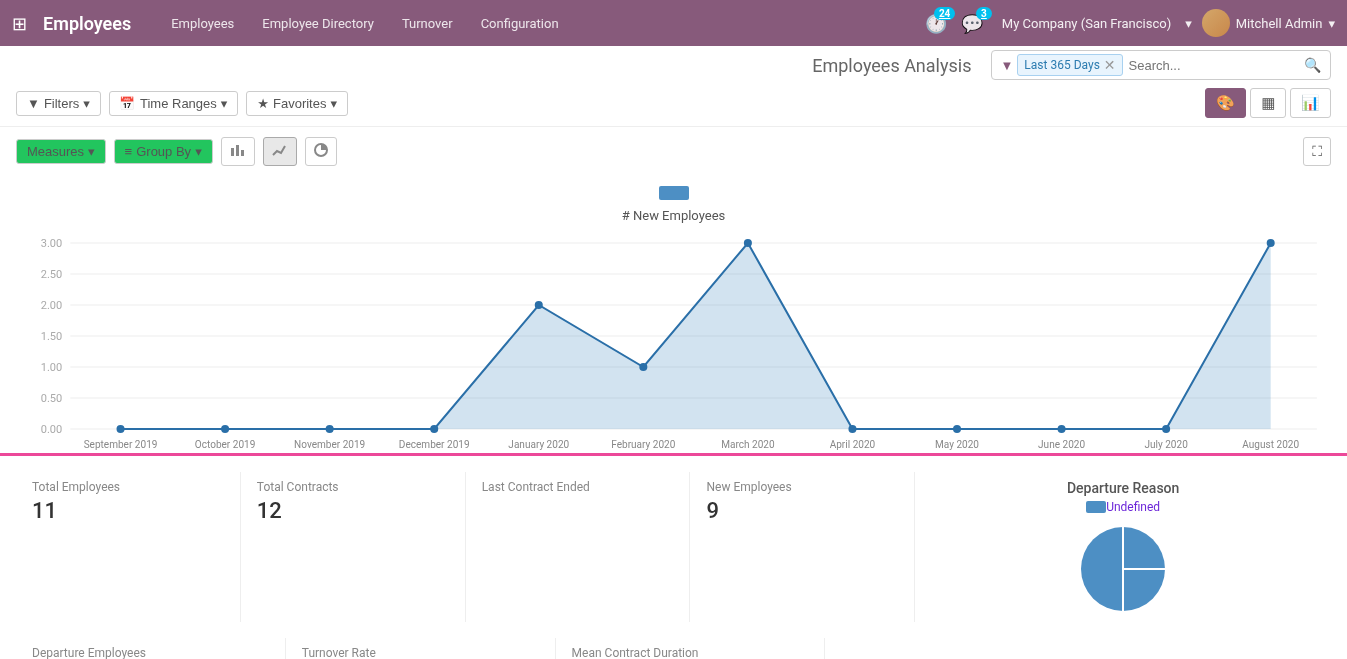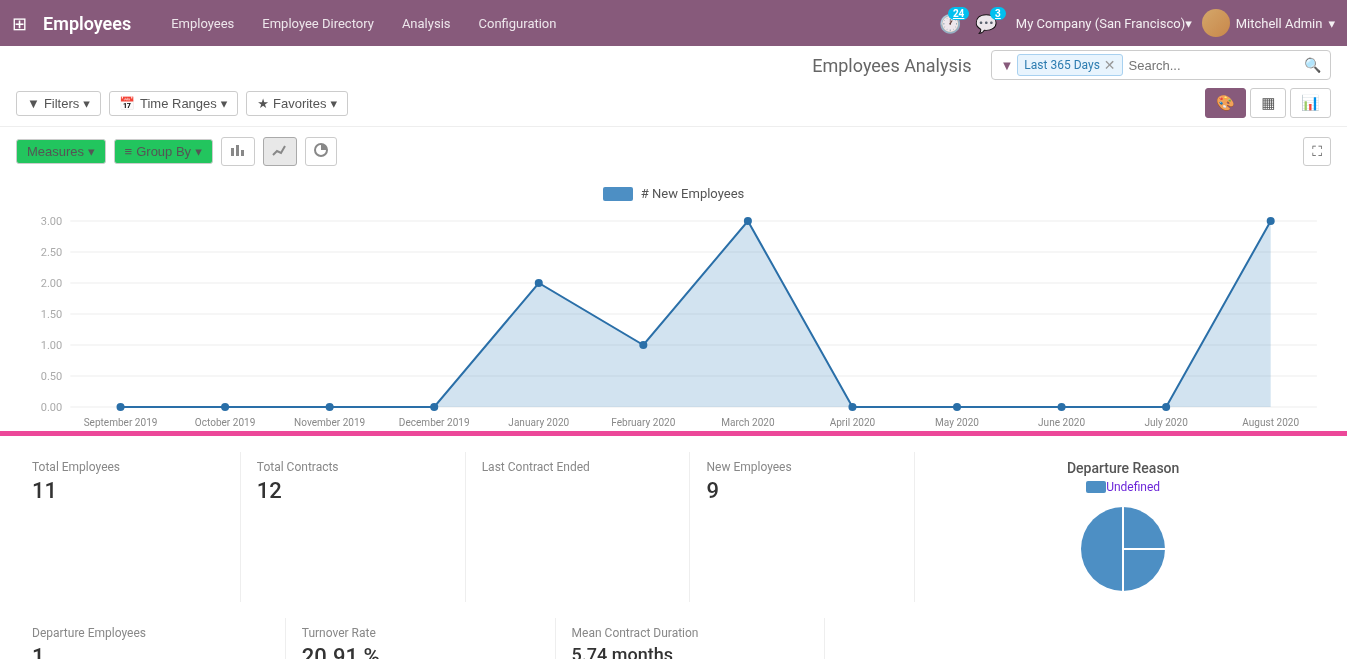--- a/index.html
+++ b/index.html
@@ -20,21 +20,21 @@
     .topnav-menu { display: flex; gap: 4px; flex: 1; }
     .topnav-menu-item { color: rgba(255,255,255,0.85); padding: 6px 12px; border-radius: 3px; cursor: pointer; font-size: 13px; }
     .topnav-right { display: flex; align-items: center; gap: 10px; }
     .topnav-badge { position: relative; cursor: pointer; }
     .badge-count {
       position: absolute; top: -6px; right: -8px;
       background: #00c0ef; color: white; border-radius: 10px;
       font-size: 10px; padding: 1px 5px; font-weight: bold; text-decoration: underline;
     }
     .badge-count.msg { background: #00c0ef; }
-    .topnav-company { color: rgba(255,255,255,0.9); font-size: 13px; cursor: pointer; display: flex; align-items: center; gap: 0; }
+    .topnav-company { color: rgba(255,255,255,0.9); font-size: 13px; cursor: pointer; display: flex; align-items: center; gap: 14px; }
     .topnav-user { color: rgba(255,255,255,0.9); font-size: 13px; cursor: pointer; display: flex; align-items: center; gap: 6px; }
     .avatar-img { width: 28px; height: 28px; border-radius: 50%; background: linear-gradient(135deg, #d4a76a, #c8874a); }
 
     
     .content { background: white; min-height: calc(100vh - 46px); }
 
     
     .page-header {
       padding: 4px 16px 0 16px;
       display: flex;
@@ -151,35 +151,36 @@
       position: relative;
     }
     .chart-legend {
       display: flex;
       align-items: center;
       justify-content: center;
       gap: 8px;
       margin-bottom: 10px;
       font-size: 13px;
       color: #555;
+      flex-direction: column;
     }
     .legend-color { width: 30px; height: 14px; background: #4d8fc4; border-radius: 2px; }
 
     .chart-svg-wrapper {
       width: 100%;
       height: 220px;
       position: relative;
     }
 
     
     .stats-row {
       display: flex;
       padding: 16px;
       gap: 0;
-      border-top: 5px solid #ec4899;
+      border-top: 3px solid #ec4899;
     }
     .stat-card {
       flex: 1;
       padding: 8px 16px;
       border-right: 1px solid #eee;
     }
     .stat-card:last-child { border-right: none; }
     .stat-label { font-size: 12px; color: #888; margin-bottom: 4px; }
     .stat-value { font-size: 22px; font-weight: 500; color: #333; }
     .departure-title { font-size: 14px; font-weight: 500; color: #555; text-align: center; margin-bottom: 4px; }
@@ -209,21 +210,21 @@
   </style>
 </head>
 <body>
 
 <nav class="topnav">
   <span class="topnav-grid-icon">⊞</span>
   <span class="topnav-app-title">Employees</span>
   <div class="topnav-menu">
     <span class="topnav-menu-item">Employees</span>
     <span class="topnav-menu-item">Employee Directory</span>
-    <span class="topnav-menu-item">Analysis</span>
+    <span class="topnav-menu-item">Turnover</span>
     <span class="topnav-menu-item">Configuration</span>
   </div>
   <div class="topnav-right">
     <div class="topnav-badge" style="position:relative;margin-right:4px;">
       <span style="font-size:18px;color:rgba(255,255,255,0.85);">🕐</span>
       <span class="badge-count">24</span>
     </div>
     <div class="topnav-badge" style="position:relative;margin-right:8px;">
       <span style="font-size:18px;color:rgba(255,255,255,0.85);">💬</span>
       <span class="badge-count msg">3</span>

